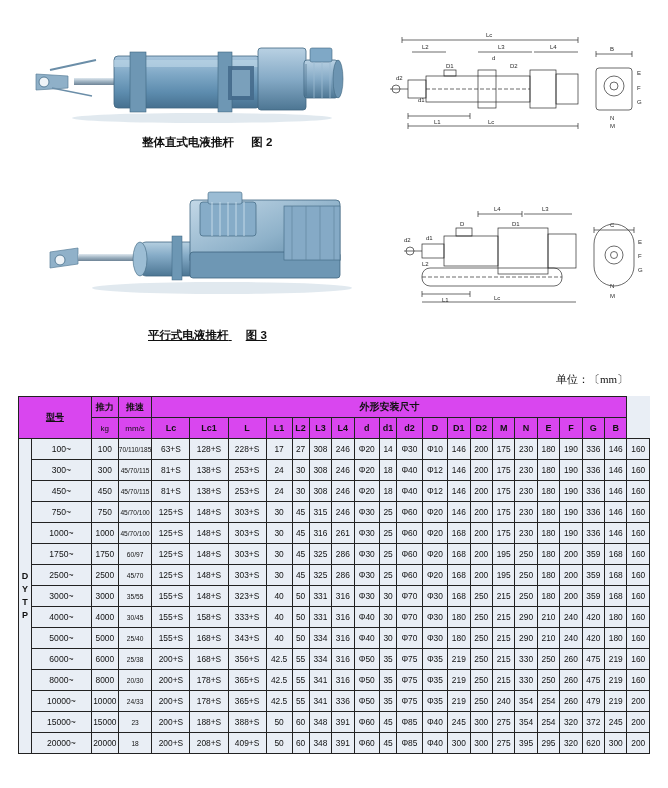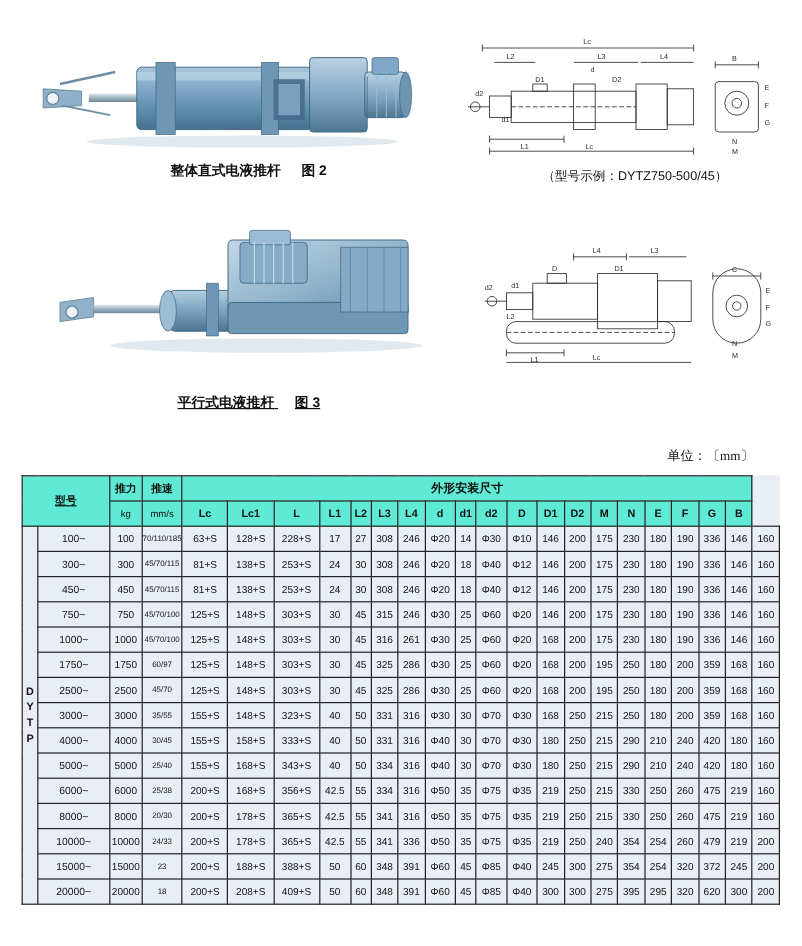--- a/index.html
+++ b/index.html
@@ -54,21 +54,21 @@
     font-size:8.4px;
     text-align:center;
     vertical-align:middle;
     padding:0;
     height:20px;
     color:#111;
     font-weight:normal;
     white-space:nowrap;
   }
   thead th{
-    background:#5eead4;
+    background:#d946ef;
     font-weight:bold;
     font-size:9px;
   }
   .hd-model{width:52px;text-decoration:underline;}
   .hd-force{width:26px;}
   .hd-speed{width:30px;font-family:Liberation Mono, monospace;}
   .outer-head{font-size:10px;font-weight:bold;}
   .sub{font-size:8px;font-weight:normal;}
   .dytp-cell{
     width:12px;
@@ -184,21 +184,20 @@
         <line x1="26" y1="88" x2="88" y2="88"></line>
         <path d="M26 85 L26 91 M88 85 L88 91"></path>
         <text x="52" y="96" font-size="6" fill="#2b2b2b" stroke="none" font-family="Liberation Sans, sans-serif">L1</text>
         <line x1="26" y1="98" x2="196" y2="98"></line>
         <path d="M26 95 L26 101 M196 95 L196 101"></path>
         <text x="106" y="96" font-size="6" fill="#2b2b2b" stroke="none" font-family="Liberation Sans, sans-serif">Lc</text>
       </g>
     </svg>
   </div>
 
-  <div class="model-note" style="left:452px;top:140px;">（型号示例：DYTZ750-500/45）</div>
 
   <div class="photo" style="left:22px;top:190px;width:330px;height:116px;">
     <svg width="330" height="116" viewBox="0 0 330 116">
       <defs>
         <linearGradient id="bodyG2" x1="0" y1="0" x2="0" y2="1">
           <stop offset="0%" stop-color="#b5cfe0"></stop>
           <stop offset="40%" stop-color="#85abc7"></stop>
           <stop offset="100%" stop-color="#4c7693"></stop>
         </linearGradient>
         <linearGradient id="boxG" x1="0" y1="0" x2="1" y2="1">

